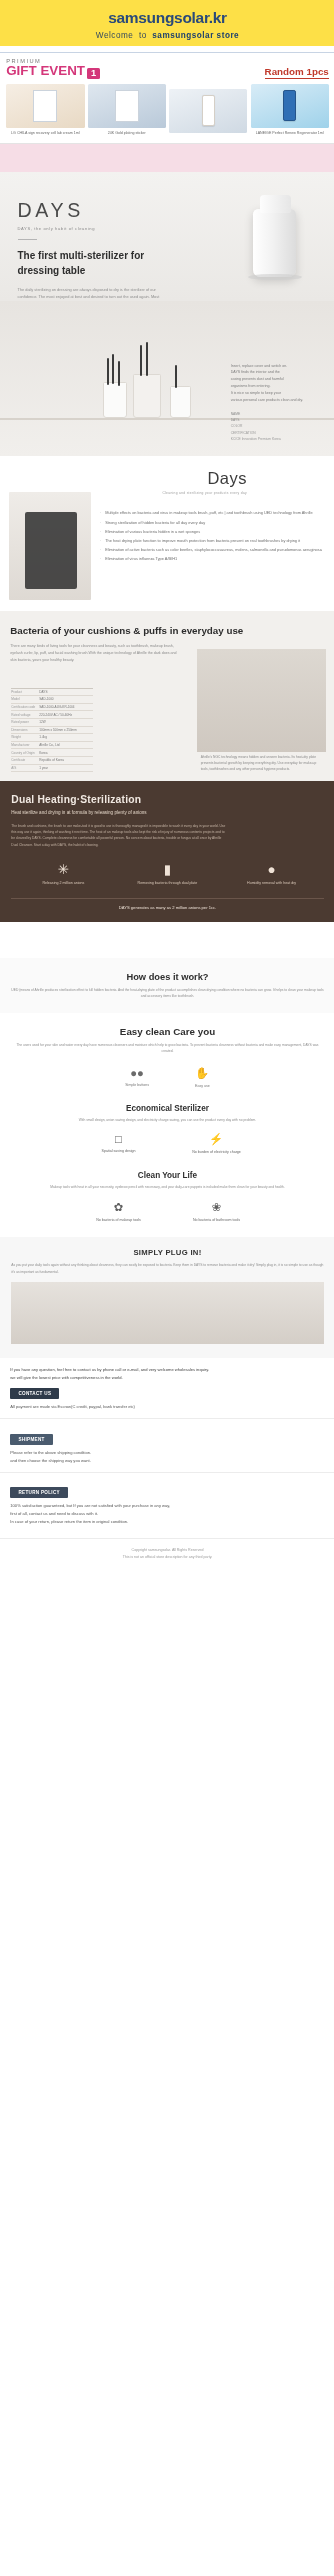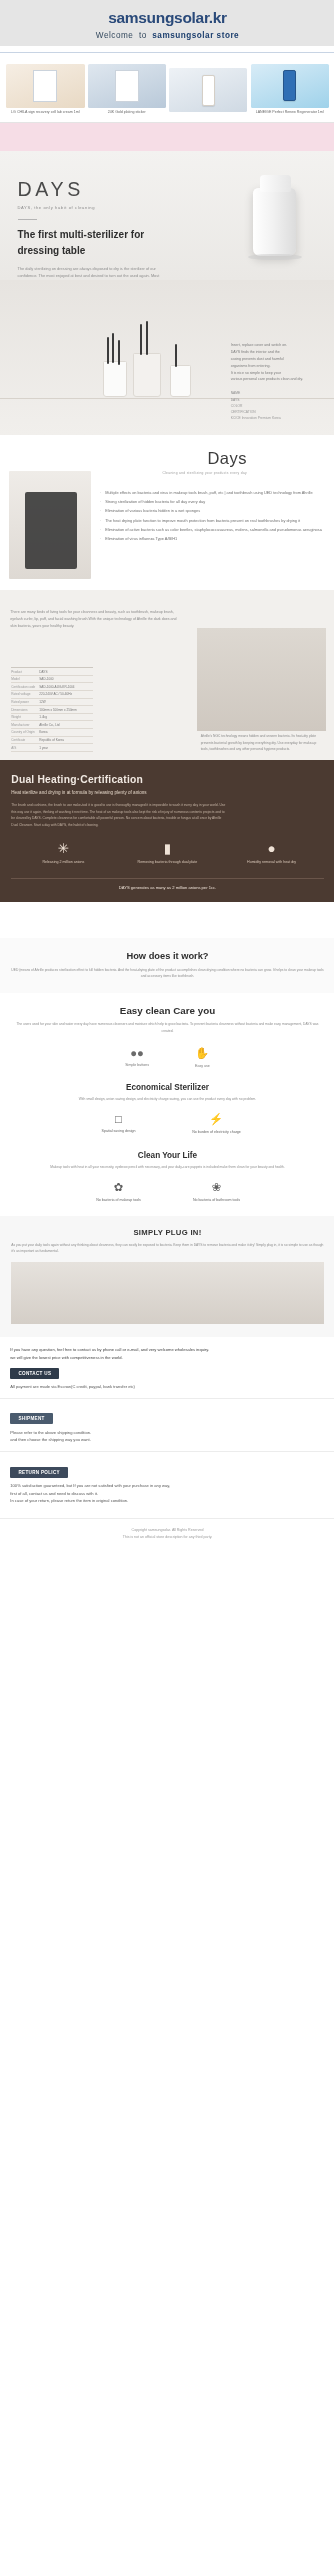--- a/index.html
+++ b/index.html
@@ -6,21 +6,21 @@
   html, body {
     width: 335px;
     background: #ffffff;
     font-family: "Liberation Sans", sans-serif;
     color: #333;
   }
   .page { width: 335px; margin: 0 auto; position: relative; overflow: hidden; }
 
   
   .header {
-    background: #e5e5e5;
+    background: #fde047;
     padding: 9.3px 0 5.2px 0;
     text-align: center;
   }
   .brand {
     font-size: 15.5px;
     font-weight: bold;
     color: #2a4a7a;
     letter-spacing: -0.3px;
   }
   .welcome {
@@ -302,20 +302,30 @@
     <div class="brand">samsungsolar.kr</div>
     <div class="welcome">
       <span>Welcome</span>
       &nbsp;<span>to</span>&nbsp;
       <b>samsungsolar store</b>
     </div>
   </div>
   <div class="header-rule"></div>
 
   <div class="gift">
+    <div class="gift-top">
+      <div>
+        <div class="gift-premium">PRIMIUM</div>
+        <div>
+          <span class="gift-title">GIFT EVENT</span>
+          <span class="gift-num">1</span>
+        </div>
+      </div>
+      <div class="gift-random">Random 1pcs</div>
+    </div>
 
     <div class="gift-row">
       <div class="gift-item">
         <div class="gift-thumb t1">
             <div class="box-ico"></div>
           </div>
         <div class="gift-cap">LG CHILA
 sign recovery cell lab cream 1ml</div>
       </div>
       <div class="gift-item">
@@ -395,20 +405,21 @@
       <li>Multiple effects on bacteria and virus in makeup tools brush, puff, etc | and toothbrush using UED technology from Ahrille</li>
       <li>Strong sterilization of hidden bacteria for all day every day</li>
       <li>Elimination of various bacteria hidden in a wet sponges</li>
       <li>The heat drying plate function to improve mouth protection from bacteria present on real toothbrushes by drying it</li>
       <li>Elimination of active bacteria such as color beetles, staphylococcusaureus, molens, salmonella and pseudomonas aeruginosa</li>
       <li>Elimination of virus influenza Type A/B/H1</li>
     </ul>
   </div>
 
   <div class="bact">
+    <h2>Bacteria of your cushions &amp; puffs in everyday use</h2>
     <div class="sub">There are many kinds of living tools for your cleanness and beauty, such as toothbrush, makeup brush, eyelash curler, lip, puff, and facial washing brush.With the unique technology of Ahrille the dark does and skin bacteria, yours your healthy beauty.</div>
     <div class="bact-photo"></div>
     <div class="spec-table">
       <div>
           <span>Product</span>
           <span>DAYS</span>
         </div>
       <div>
           <span>Model</span>
           <span>SAD-1000</span>
@@ -447,21 +458,21 @@
         </div>
       <div>
           <span>A/S</span>
           <span>1 year</span>
         </div>
     </div>
     <div class="bact-note">Ahrille's NGC technology means hidden and unseen bacteria. Its heat-dry plate prevents bacterial growth by keeping everything dry. Use everyday for make-up tools, toothbrushes and any other personal hygiene products.</div>
   </div>
 
   <div class="dual">
-    <h2>Dual Heating·Certification</h2>
+    <h2>Dual Heating·Sterilization</h2>
     <div class="lead">Heat sterilize and drying in at formula by releasing plenty of anions</div>
     <div class="desc">The brush and cushions, the brush to use make-tool it is good to use is thoroughly managed it is impossible to wash it every day in your world. Use this way use it again, thinking of washing it next time. The heat of an makeup tools also kept the risk of injury of numerous contents projects and to be cleared by DAYS. Complete cleanness for comfortable all powerful person. No concern about bacteria, trouble or fungus at all once by Ahrille Dual Cleanser. Start a day with DAYS, the habit of cleaning.</div>
     <div class="dual-icons">
       <div class="di">
         <div class="sym">✳</div>
         <div class="cap">Releasing 2 million
 anions</div>
       </div>
       <div class="di">
         <div class="sym">▮</div>

